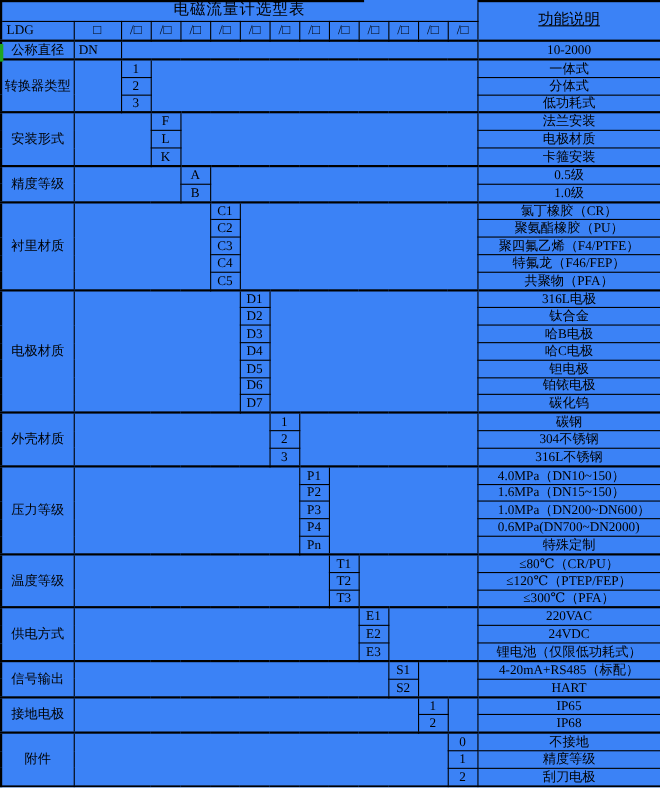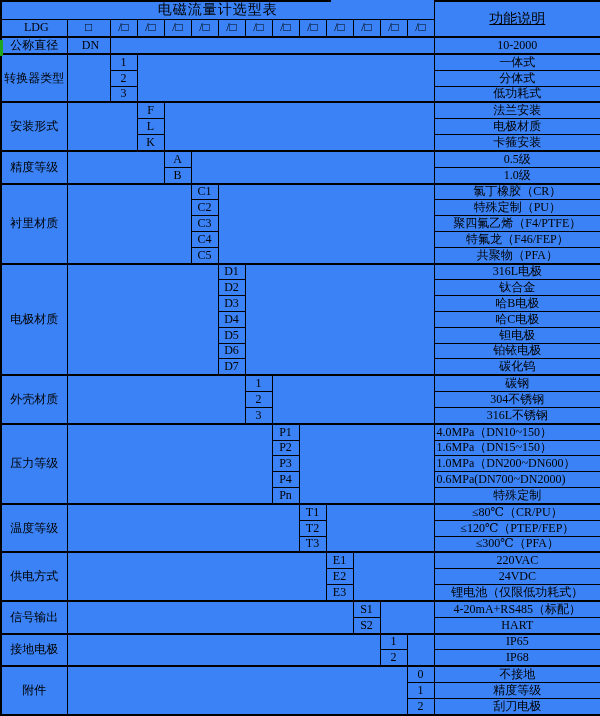--- a/index.html
+++ b/index.html
@@ -6,22 +6,22 @@
   .wrap{position:relative;width:600px;height:716px;background:#3b82f6;overflow:hidden;
         font-family:"Liberation Serif","DejaVu Serif",serif;}
   table{border-collapse:collapse;table-layout:fixed;width:600px;height:716px;
         border:2px solid #000;border-top:none;}
   td{border:1px solid #000;padding:0;text-align:center;vertical-align:middle;
      font-size:12px;line-height:1.1;color:#000;white-space:nowrap;overflow:hidden;}
   tr.hrow{height:18px;}
   td.title{font-size:14px;border-top:none;letter-spacing:1px;}
   td.fhead{font-size:14px;border-top:2px solid #000;text-decoration:underline;}
   tr.sec td{border-top:2px solid #000;}
-  td.lft{text-align:center;padding-left:4px;margin-left:44px;}
-  td.desc.left{text-align:left;padding-left:2px;}
+  td.lft{text-align:left;padding-left:4px;margin-left:44px;}
+  td.desc.left{text-align:left;padding-left:18px;}
   .topline{position:absolute;left:0;top:0;width:331px;height:2px;background:#000;}
   .green-dash{position:absolute;left:0;top:40px;width:3px;height:16px;background:#1fa51f;}
 </style>
 </head>
 <body>
 
 <div class="wrap">
 <table>
 <colgroup>
   <col style="width:66px">
@@ -117,21 +117,21 @@
 
 <tr class="sec">
   <td rowspan="5">衬里材质</td>
   <td class="blank" rowspan="5" colspan="4"></td>
   <td class="code">C1</td>
   <td class="blank" rowspan="5" colspan="8"></td>
   <td class="desc">氯丁橡胶（CR）</td>
 </tr>
 <tr>
           <td class="code">C2</td>
-    <td class="desc">特殊定制（PU）</td>
+    <td class="desc">聚氨酯橡胶（PU）</td>
         </tr>
 <tr>
           <td class="code">C3</td>
     <td class="desc">聚四氟乙烯（F4/PTFE）</td>
         </tr>
 <tr>
           <td class="code">C4</td>
     <td class="desc">特氟龙（F46/FEP）</td>
         </tr>
 <tr>

